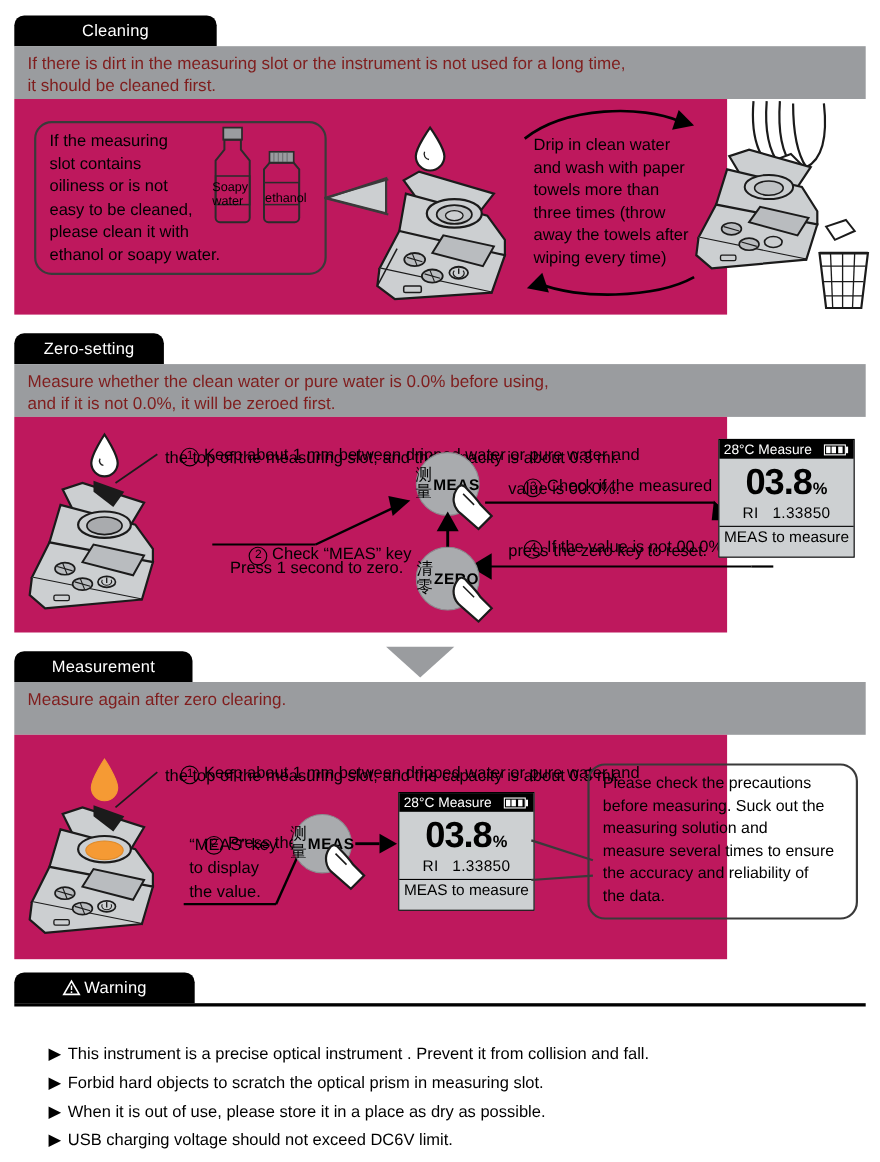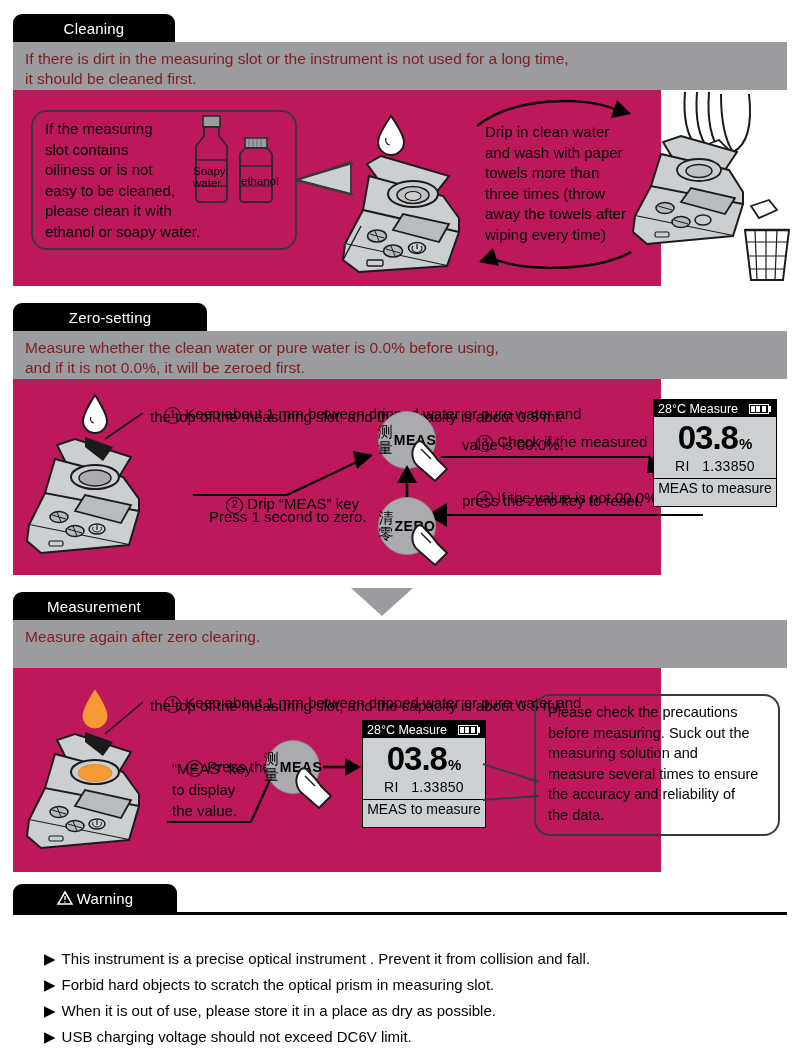--- a/index.html
+++ b/index.html
@@ -81,21 +81,21 @@
   .warn-line .mk{display:inline-block;margin-right:6px;}
 
   svg{display:block;overflow:visible;}
 </style>
 </head>
 <body>
 
 <div class="page">
 
   <div class="section" style="top:14px;height:272px;">
-    <div class="tab" style="width:162px;">
+    <div class="tab" style="width:184px;">
       <span>Cleaning</span>
     </div>
     <div class="intro" style="top:28px;height:48px;">
       <div>If there is dirt in the measuring slot or the instrument is not used for a long time,</div>
       <div>it should be cleaned first.</div>
     </div>
     <div class="body-area" style="top:76px;height:196px;">
 
       <div class="bubble" style="left:18px;top:20px;width:266px;height:140px;"></div>
       <div class="bubble-text" style="left:32px;top:29px;">If the measuring
@@ -213,21 +213,21 @@
         <line x1="133" y1="140" x2="133" y2="190" stroke="#1b1b1b" stroke-width="1.2"></line>
         <line x1="144" y1="140" x2="142" y2="190" stroke="#1b1b1b" stroke-width="1.2"></line>
         <line x1="114" y1="152" x2="154" y2="152" stroke="#1b1b1b" stroke-width="1.2"></line>
         <line x1="115" y1="166" x2="152" y2="166" stroke="#1b1b1b" stroke-width="1.2"></line>
         <line x1="117" y1="179" x2="151" y2="179" stroke="#1b1b1b" stroke-width="1.2"></line>
       </svg>
     </div>
   </div>
 
   <div class="section" style="top:303px;height:272px;">
-    <div class="tab" style="width:194px;">
+    <div class="tab" style="width:136px;">
       <span>Zero-setting</span>
     </div>
     <div class="intro" style="top:28px;height:48px;">
       <div>Measure whether the clean water or pure water is 0.0% before using,</div>
       <div>and if it is not 0.0%, it will be zeroed first.</div>
     </div>
     <div class="body-area" style="top:76px;height:196px;">
 
       <div class="t" style="left:118px;top:6px;">
         <span class="circnum">1</span><span>Keep about 1 mm between dripped water or pure water and</span>
@@ -254,21 +254,21 @@
         <ellipse cx="48" cy="138" rx="9" ry="5.5" fill="#b9bcbf" stroke="#1b1b1b" stroke-width="1.5"></ellipse>
         <line x1="41" y1="136" x2="55" y2="140" stroke="#1b1b1b" stroke-width="1"></line>
         <line x1="46" y1="133" x2="50" y2="143" stroke="#1b1b1b" stroke-width="1"></line>
         <ellipse cx="70" cy="136" rx="8" ry="5" fill="#cccfd1" stroke="#1b1b1b" stroke-width="1.5"></ellipse>
         <path d="M70,132 L70,137" stroke="#1b1b1b" stroke-width="1.2"></path>
         <path d="M66,134 a4.5,3.5 0 1 0 8,0" fill="none" stroke="#1b1b1b" stroke-width="1"></path>
         <rect x="22" y="148" width="14" height="5" rx="1.5" fill="#cccfd1" stroke="#1b1b1b" stroke-width="1.2"></rect>
       </svg>
 
       <div class="t" style="left:180px;top:96px;">
-        <span class="circnum">2</span><span>Drip “MEAS” key</span>
+        <span class="circnum">2</span><span>Check “MEAS” key</span>
       </div>
       <svg style="position:absolute;left:178px;top:72px;" width="190" height="56">
         <line x1="2" y1="44" x2="96" y2="44" stroke="#000" stroke-width="2"></line>
         <line x1="96" y1="44" x2="168" y2="10" stroke="#000" stroke-width="2.2"></line>
         <polygon points="162,0 182,4 166,18" fill="#000"></polygon>
       </svg>
 
       <div class="keybtn" style="left:365px;top:32px;width:56px;height:56px;">
         <span class="cn">测量</span>
         <span class="div"></span>

